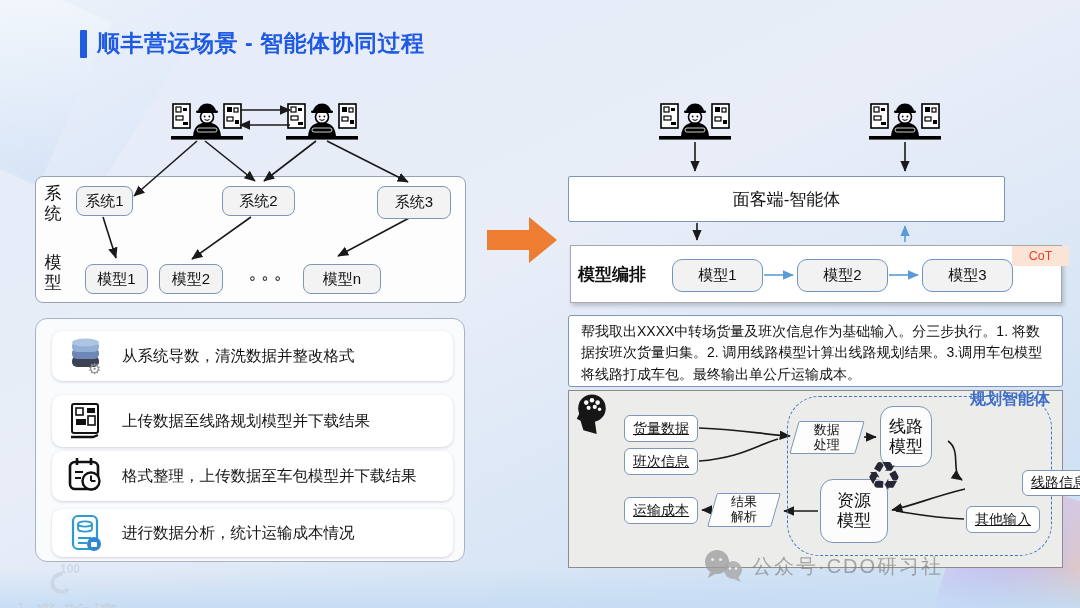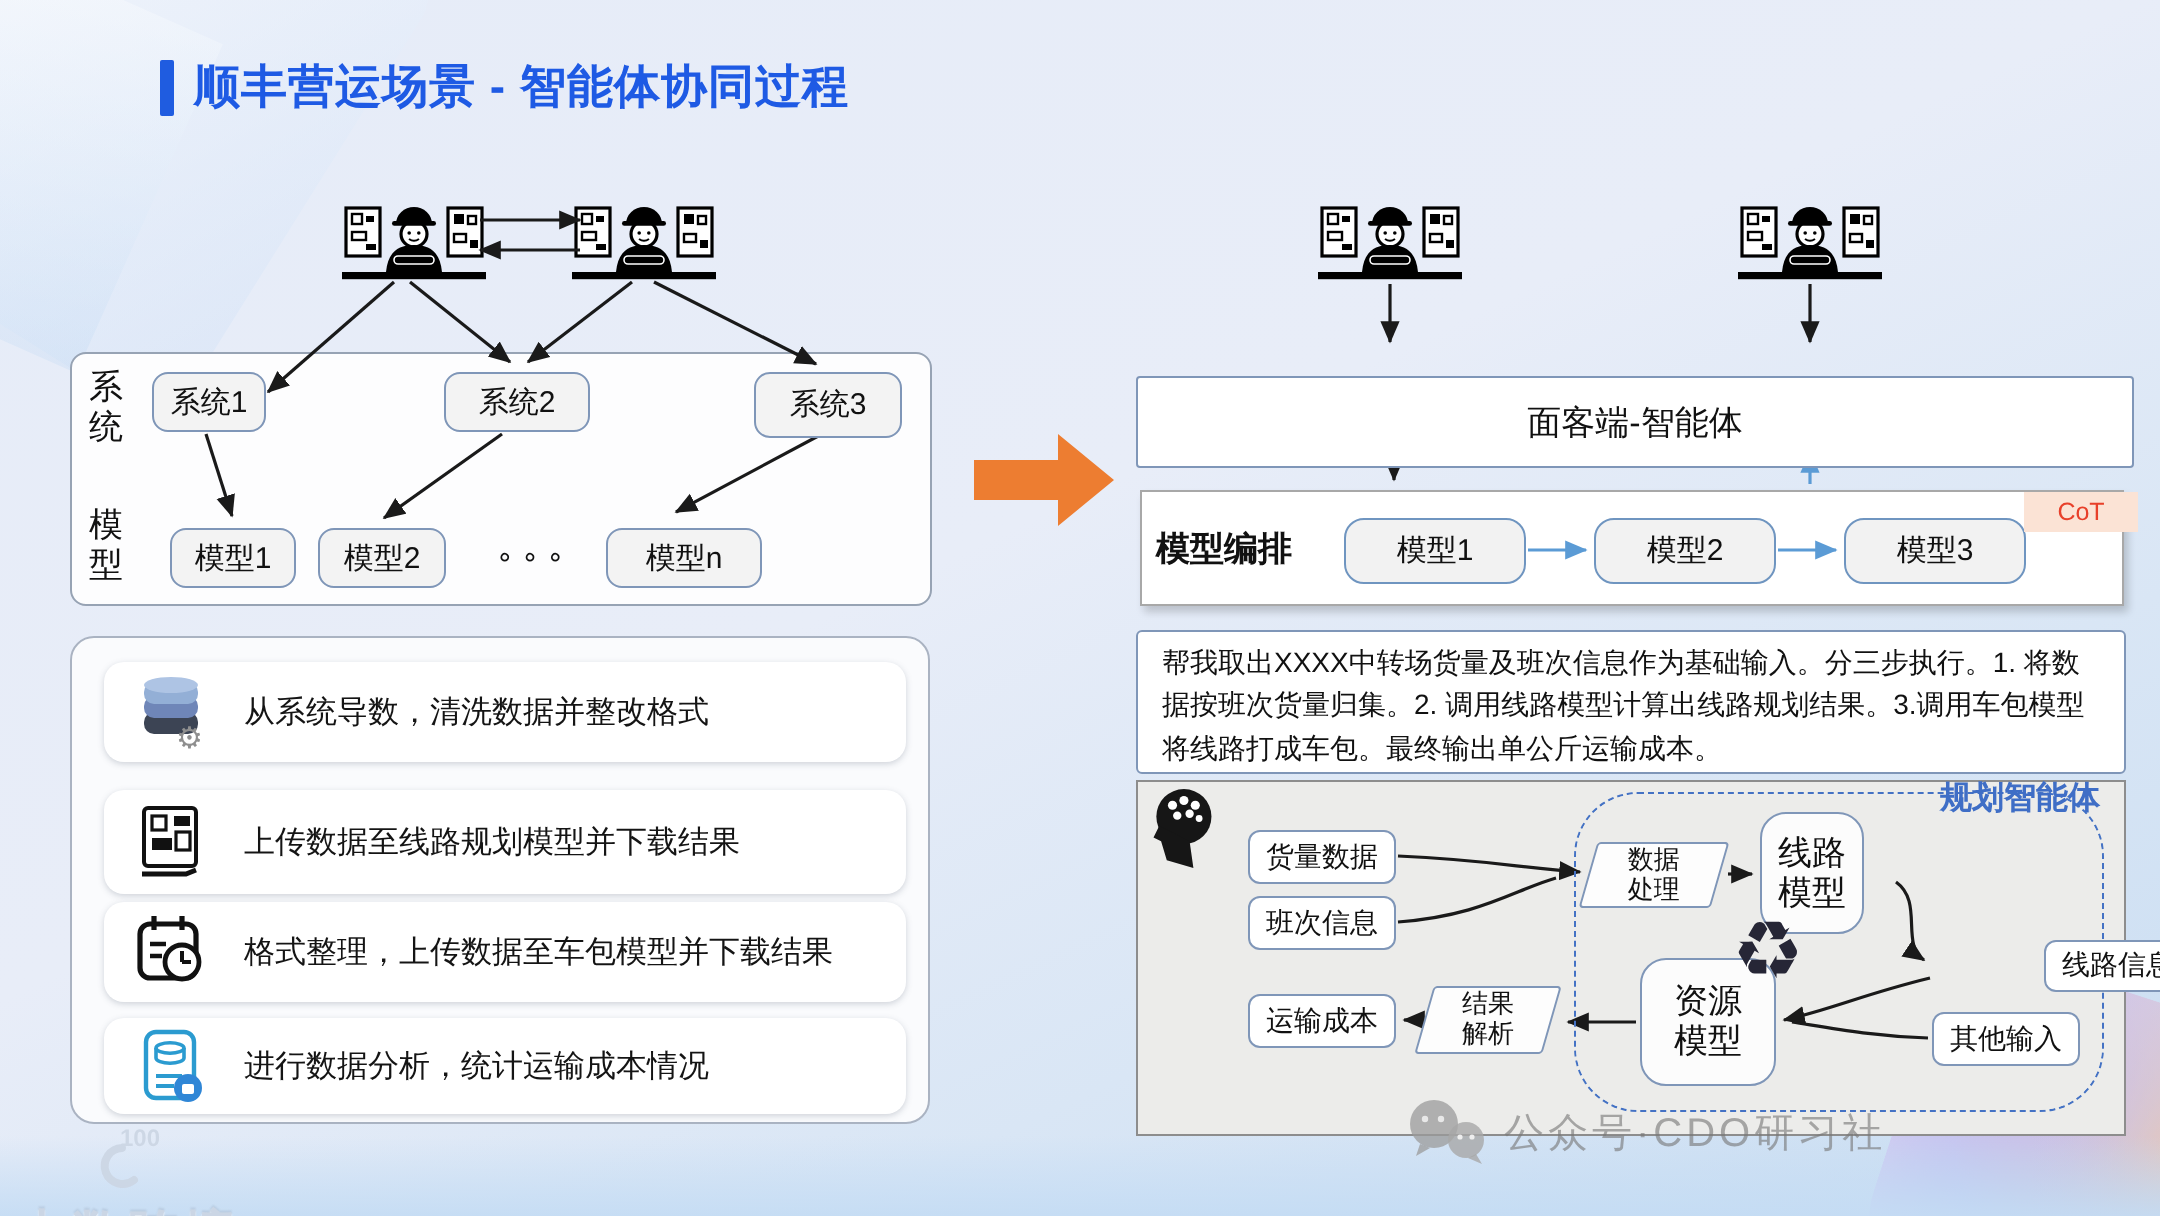--- a/index.html
+++ b/index.html
@@ -19,33 +19,33 @@
 
   
   .title-wrap{position:absolute;left:48px;top:28px;display:flex;align-items:center;gap:10px;z-index:4;padding-left:32px;}
   .title-bar{width:7px;height:28px;background:#1f5ce0;border-radius:1px;}
   .title-text{font-size:23px;font-weight:bold;color:#1e5ae4;letter-spacing:.5px;}
 
   
   .panel{position:absolute;box-sizing:border-box;z-index:0;}
   .nodebox{position:absolute;box-sizing:border-box;display:flex;align-items:center;justify-content:center;
            background:#f3f3f3;border:1.5px solid #7f96b8;border-radius:8px;font-size:15px;color:#111;z-index:2;}
-  .white-node{background:#ffffff;border-radius:6px;font-size:14px;}
+  .white-node{background:#ffffff;border-radius:6px;font-size:14px;text-decoration:underline;}
   .multiline{white-space:pre-line;text-align:center;line-height:1.15;}
 
   .left-sys-panel{left:35px;top:176px;width:431px;height:127px;background:#fdfdfe;border:1.5px solid #97a3b4;border-radius:8px;}
   .vlabel{position:absolute;width:22px;text-align:center;font-size:17px;color:#111;line-height:20px;z-index:2;}
 
   .steps-panel{left:35px;top:318px;width:430px;height:244px;background:#fafbfd;border:1.5px solid #aab3c2;border-radius:12px;}
   .step-row{position:absolute;left:52px;width:401px;background:#fff;border-radius:10px;box-shadow:0 1px 3px rgba(80,90,110,.25);
             display:flex;align-items:center;gap:16px;padding-left:14px;box-sizing:border-box;z-index:2;}
   .step-text{font-size:15.5px;color:#141414;}
 
-  .client-box{left:568px;top:176px;width:499px;height:46px;background:#fff;border:1.5px solid #7f96b8;border-radius:2px;
-              display:flex;align-items:center;justify-content:center;font-size:17px;color:#111;z-index:2;position:absolute;box-sizing:border-box;margin-top:12px;}
+  .client-box{left:568px;top:176px;width:437px;height:46px;background:#fff;border:1.5px solid #7f96b8;border-radius:2px;
+              display:flex;align-items:center;justify-content:center;font-size:17px;color:#111;z-index:2;position:absolute;box-sizing:border-box;}
   .orch-panel{left:570px;top:245px;width:492px;height:58px;background:#fff;border:1px solid #a8a8a8;box-shadow:2px 3px 4px rgba(0,0,0,.18);}
   .orch-label{position:absolute;left:578px;top:263px;font-size:17px;font-weight:bold;color:#111;z-index:2;}
   .orch-model{background:#f2f2f2;border:1.5px solid #6f95c0;border-radius:10px;}
   .cot-badge{position:absolute;left:1012px;top:246px;width:57px;height:20px;background:#fbe3d5;color:#e8402a;
              font-size:12.5px;display:flex;align-items:center;justify-content:center;z-index:3;}
 
   .prompt-box{left:568px;top:315px;width:495px;height:72px;background:#fff;border:1.5px solid #7f96b8;border-radius:3px;
               padding:5px 12px;font-size:14px;line-height:1.52;color:#111;font-weight:500;z-index:2;position:absolute;box-sizing:border-box;}
 
   .agent-panel{left:568px;top:390px;width:495px;height:178px;background:#ececea;border:1.5px solid #8d8d8d;}

